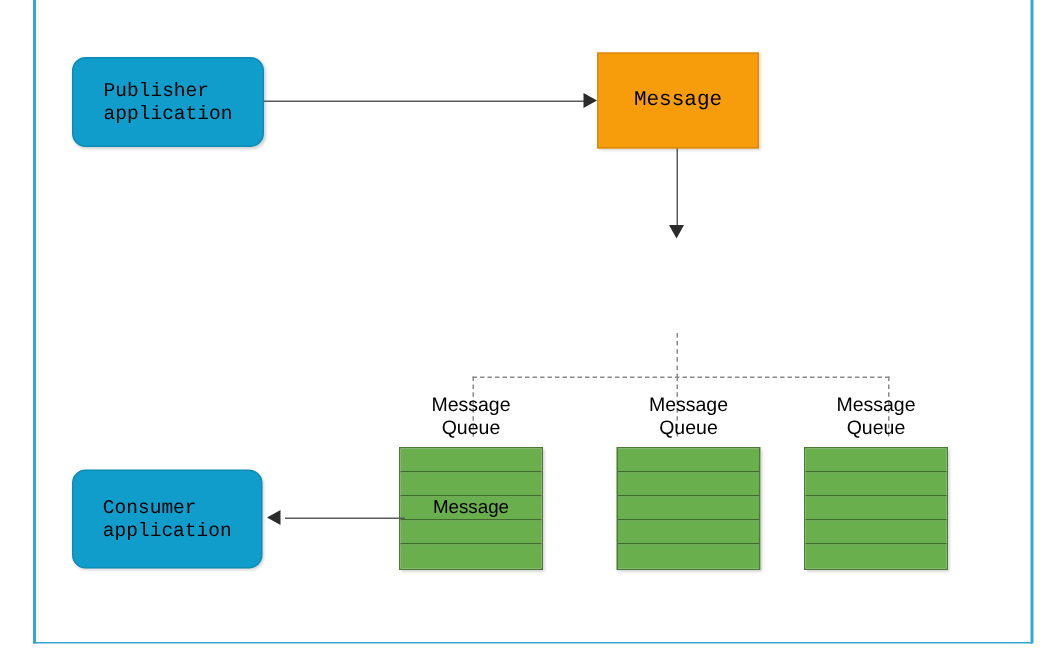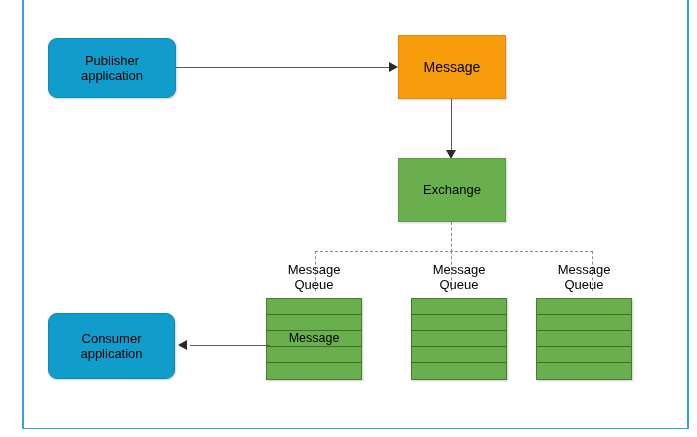--- a/index.html
+++ b/index.html
@@ -8,22 +8,22 @@
   #canvas{position:relative;width:697px;height:437px;background:#ffffff;}
 
   
   .frame-rule{position:absolute;background:#33a8ce;}
   .frame-left{left:22px;top:0;width:1.5px;height:429px;}
   .frame-right{left:687px;top:0;width:1.5px;height:429px;}
   .frame-bottom{left:22px;top:427.5px;width:666px;height:1.5px;}
 
   
   .node{position:absolute;box-sizing:border-box;display:flex;
-        align-items:center;justify-content:center;text-align:center;
-        color:#000;line-height:1.18;}
+        align-items:center;justify-content:center;
+        color:#000;line-height:1.18;font-family:Liberation Mono, monospace;}
 
   .node-app{background:#109dcb;border:1px solid #0b8cb6;border-radius:9px;
             font-size:13px;box-shadow:1px 1px 2px rgba(0,0,0,.18);}
   .node-msg{background:#f79d0c;border:1px solid #e0890a;font-size:14px;
             box-shadow:1px 1px 2px rgba(0,0,0,.18);}
   .node-exchange{background:#6aaf4d;border:1px solid #5d9c44;font-size:13px;
             box-shadow:1px 1px 2px rgba(0,0,0,.18);}
 
   #publisher{left:48px;top:38px;width:128px;height:60px;}
   #message-box{left:398px;top:35px;width:108px;height:64px;}
@@ -95,23 +95,20 @@
   <div id="line-pub-msg" class="line line-h"></div>
   <div id="arrow-to-message" class="arrow arrow-right"></div>
 
   <div id="message-box" class="node node-msg">
     <span>Message</span>
   </div>
 
   <div id="line-msg-exch" class="line line-v"></div>
   <div id="arrow-to-exchange" class="arrow arrow-down"></div>
 
-  <div id="exchange-box" class="node node-exchange">
-    <span>Exchange</span>
-  </div>
 
   <div id="dash-exch-down" class="dash-v"></div>
   <div id="dash-bus" class="dash-h"></div>
   <div id="dash-drop-1" class="dash-v"></div>
   <div id="dash-drop-2" class="dash-v"></div>
   <div id="dash-drop-3" class="dash-v"></div>
 
   <div id="queue-1" class="queue-group">
     <div class="queue-label">
       <span>Message</span><br>

